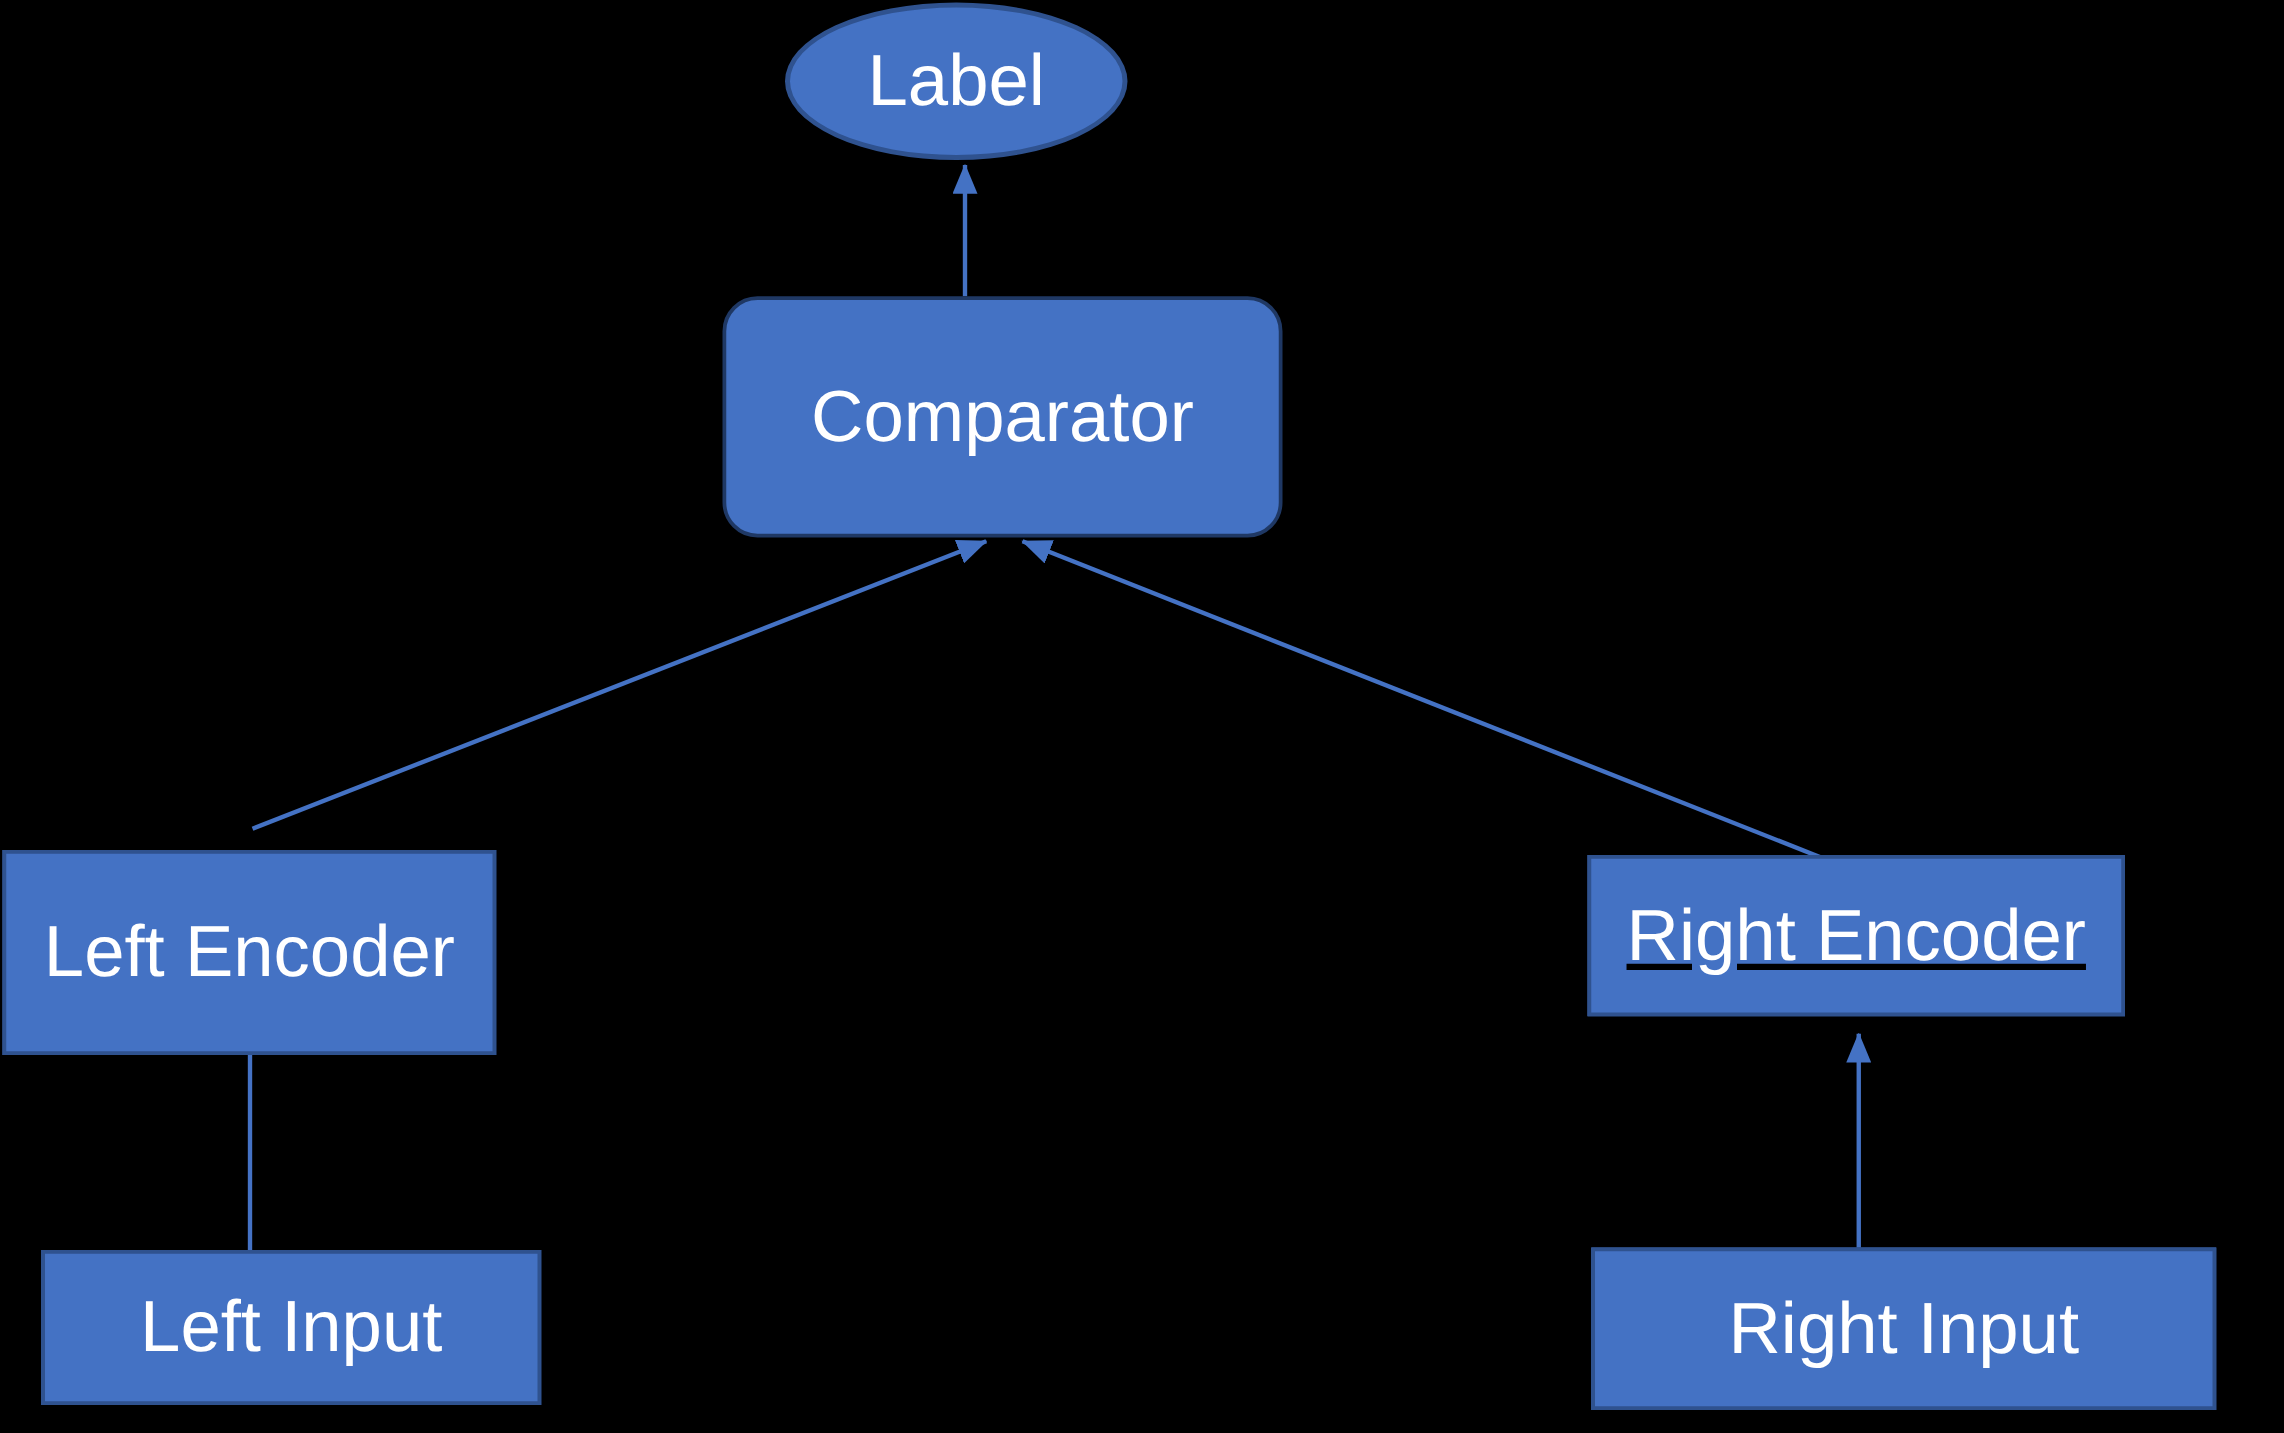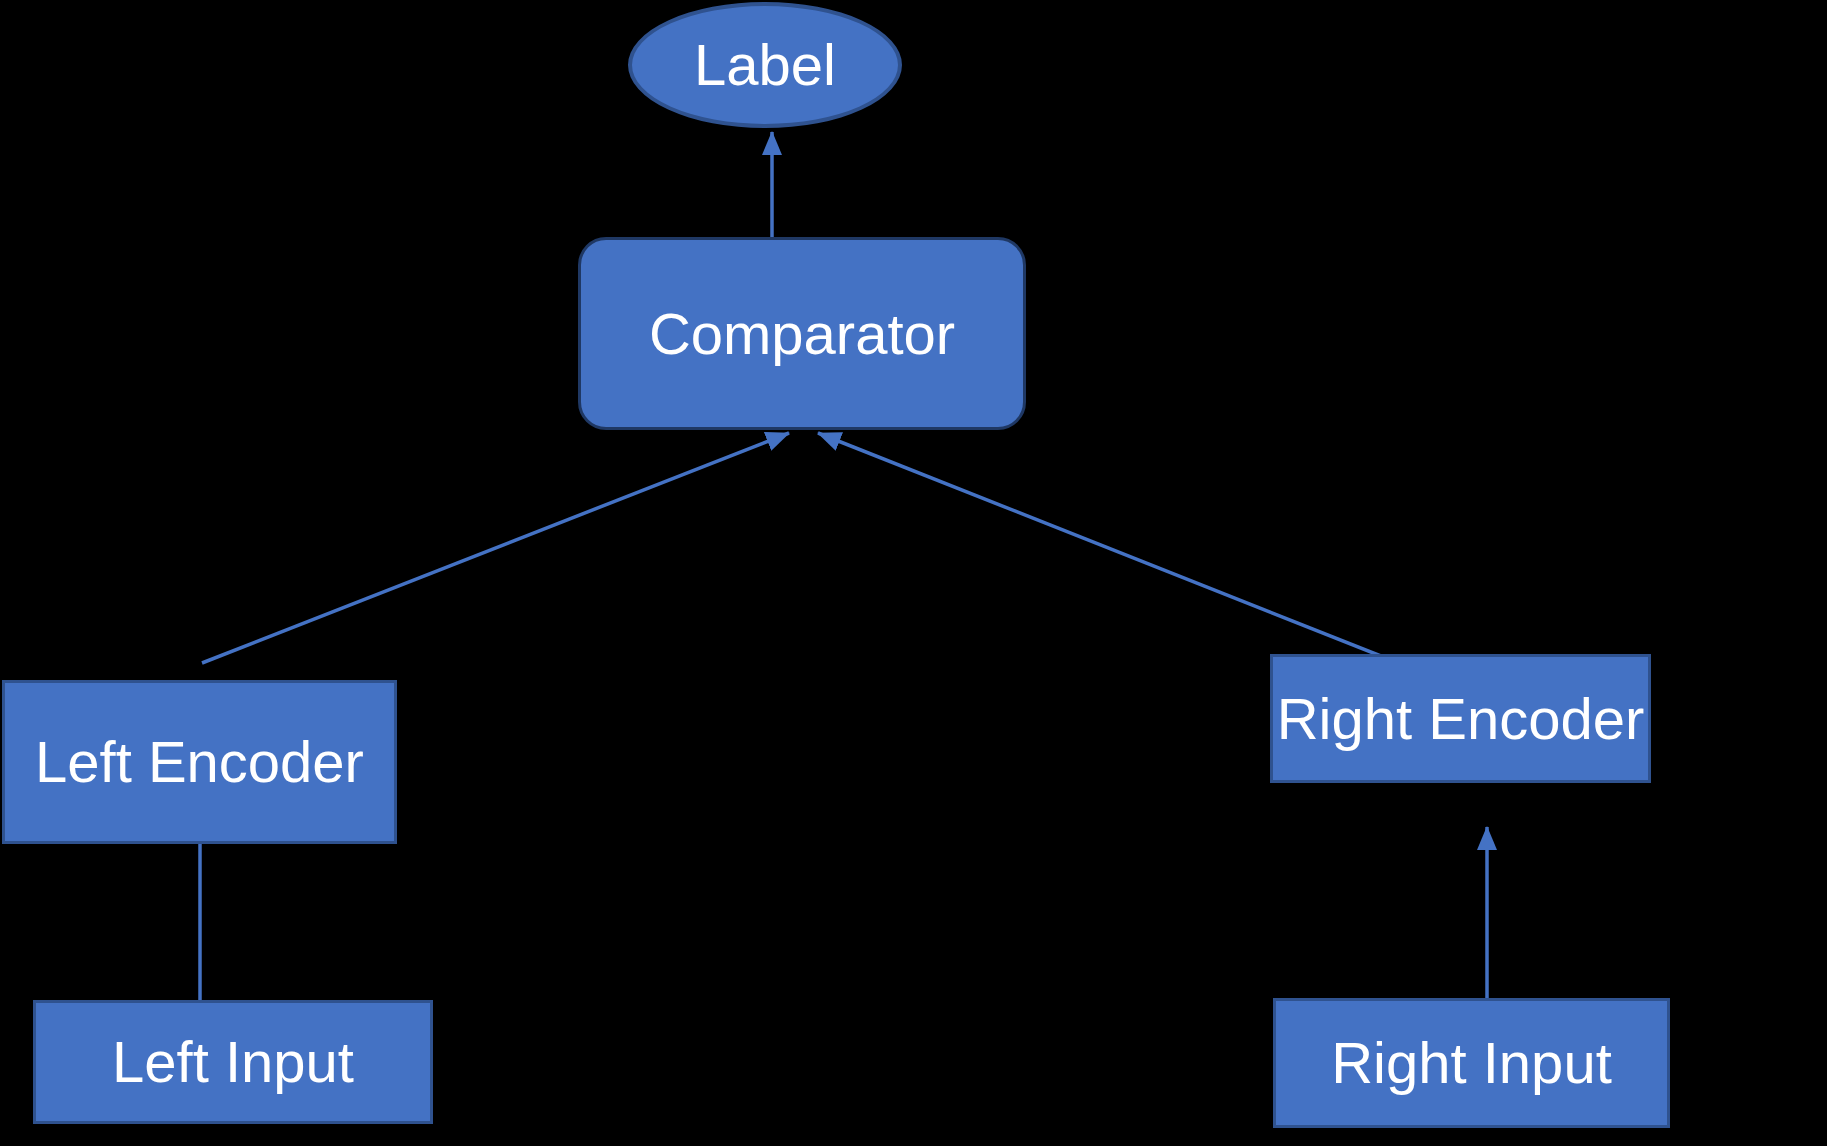--- a/index.html
+++ b/index.html
@@ -47,23 +47,23 @@
   }
   .ellipse {
     border-radius: 50%;
     border-width: 4px;
   }
   .comparator { border-color: var(--comparator-border); }
 
   .node-label        { left: 628px;  top: 2px;    width: 274px; height: 126px; }
   .node-comparator   { left: 578px;  top: 237px;  width: 448px; height: 193px; border-radius: 28px; }
   .node-left-encoder { left: 2px;    top: 680px;  width: 395px; height: 164px; }
-  .node-right-encoder{ left: 1270px; top: 654px;  width: 381px; height: 129px; }
+  .node-right-encoder{ left: 1270px; top: 684px;  width: 430px; height: 129px; text-decoration: underline; }
   .node-left-input   { left: 33px;   top: 1000px; width: 400px; height: 124px; }
-  .node-right-input  { left: 1273px; top: 998px;  width: 397px; height: 130px; align-items: center; }
+  .node-right-input  { left: 1273px; top: 998px;  width: 500px; height: 130px; align-items: center; }
 </style>
 </head>
 <body>
 
 <div class="canvas">
 
   <svg class="edges-layer" viewBox="0 0 1827 1146" xmlns="http://www.w3.org/2000/svg">
     <defs>
       <marker id="arrowhead" markerUnits="userSpaceOnUse" markerWidth="24" markerHeight="20" refX="23" refY="10" orient="auto">
         <path d="M0,0 L24,10 L0,20 Z" fill="#4472C4"></path>

